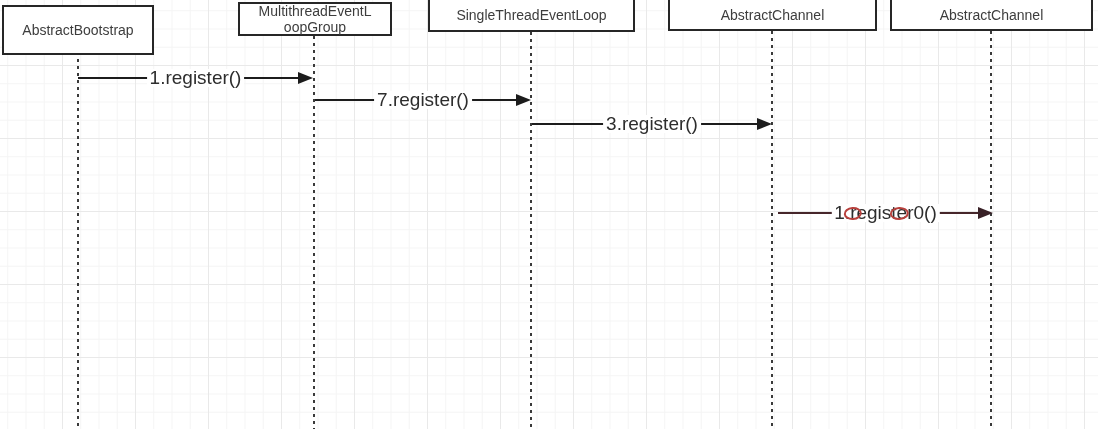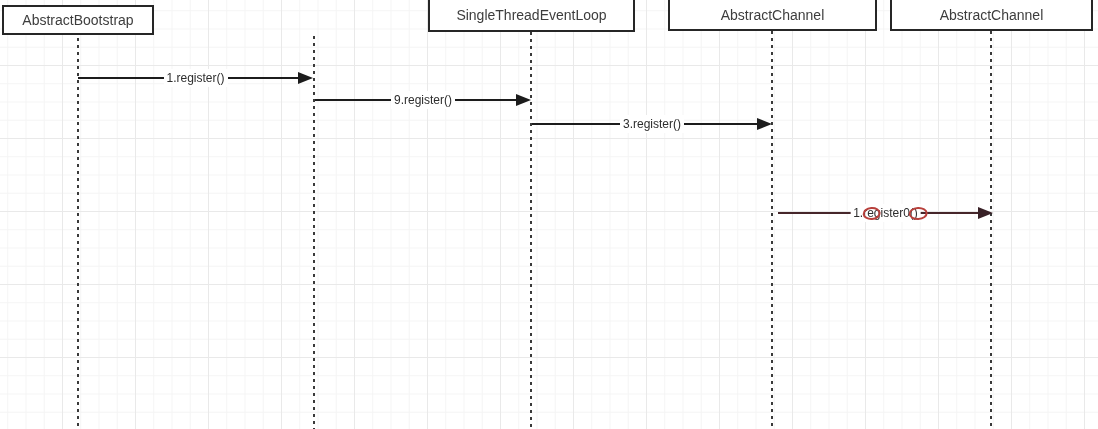--- a/index.html
+++ b/index.html
@@ -61,21 +61,21 @@
     border-bottom: 6px solid transparent;
     border-left: 15px solid #1c1c1c;
   }
   .message .label {
     position: absolute;
     top: -8px;
     left: 50%;
     transform: translateX(-50%);
     background: #ffffff;
     padding: 0 3px;
-    font-size: 12px;
+    font-size: 19px;
     line-height: 18px;
     color: #2d2d2d;
     white-space: nowrap;
   }
 
   .message.maroon .line { background: #46262a; }
   .message.maroon .arrowhead { border-left-color: #382026; }
 
   .annotation-ellipse {
     position: absolute;
@@ -90,39 +90,41 @@
 <body>
 
 <div class="canvas">
 
   <div class="lifeline" style="left:77px;  top:38px; height:391px;"></div>
   <div class="lifeline" style="left:313px; top:36px; height:393px;"></div>
   <div class="lifeline" style="left:530px; top:32px; height:397px;"></div>
   <div class="lifeline" style="left:771px; top:31px; height:398px;"></div>
   <div class="lifeline" style="left:990px; top:31px; height:398px;"></div>
 
-  <div class="actor-box" style="left:2px;   top:5px;  width:152px; height:30px;text-align:right;">AbstractBootstrap</div>
+  <div class="actor-box" style="left:2px;   top:5px;  width:152px; height:50px;text-align:right;">AbstractBootstrap</div>
 
+  <div class="actor-box" style="left:238px; top:2px;  width:154px; height:34px;">MultithreadEventL
+oopGroup</div>
 
   <div class="actor-box" style="left:428px; top:-2px; width:207px; height:34px;">SingleThreadEventLoop</div>
 
   <div class="actor-box" style="left:668px; top:-2px; width:209px; height:33px;">AbstractChannel</div>
 
   <div class="actor-box" style="left:890px; top:-2px; width:203px; height:33px;">AbstractChannel</div>
 
   <div class="message" style="left:78px; top:77px; width:235px; height:2px;">
     <div class="line"></div>
     <div class="arrowhead"></div>
     <div class="label">1.register()</div>
   </div>
 
   <div class="message" style="left:315px; top:99px; width:216px; height:2px;">
     <div class="line"></div>
     <div class="arrowhead"></div>
-    <div class="label">9.register()</div>
+    <div class="label">7.register()</div>
   </div>
 
   <div class="message" style="left:532px; top:123px; width:240px; height:2px;text-decoration:underline;">
     <div class="line"></div>
     <div class="arrowhead"></div>
     <div class="label">3.register()</div>
   </div>
 
   <div class="message maroon" style="left:778px; top:212px; width:215px; height:2px;">
     <div class="line"></div>

